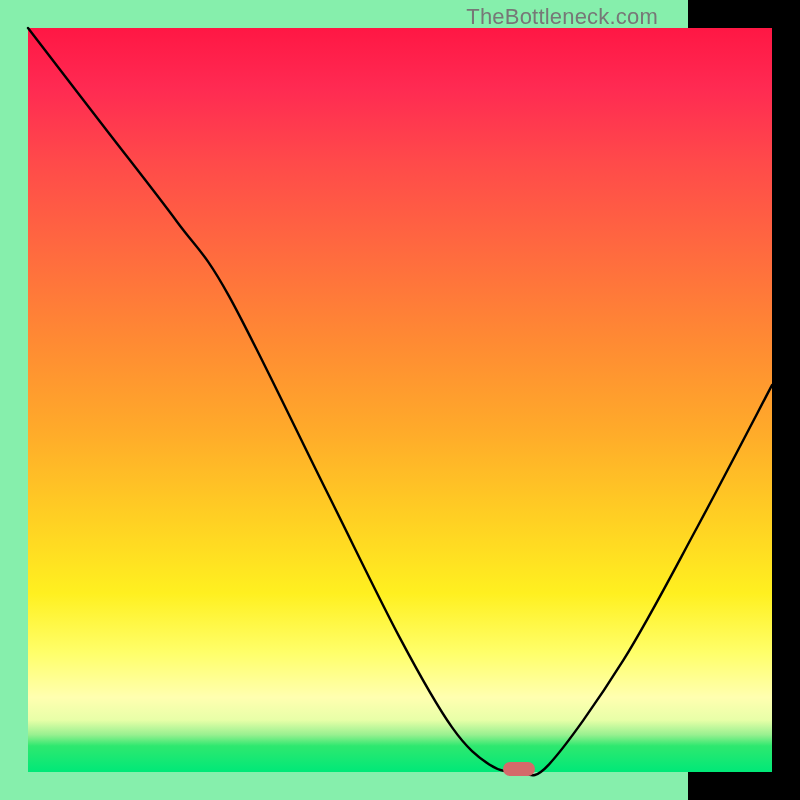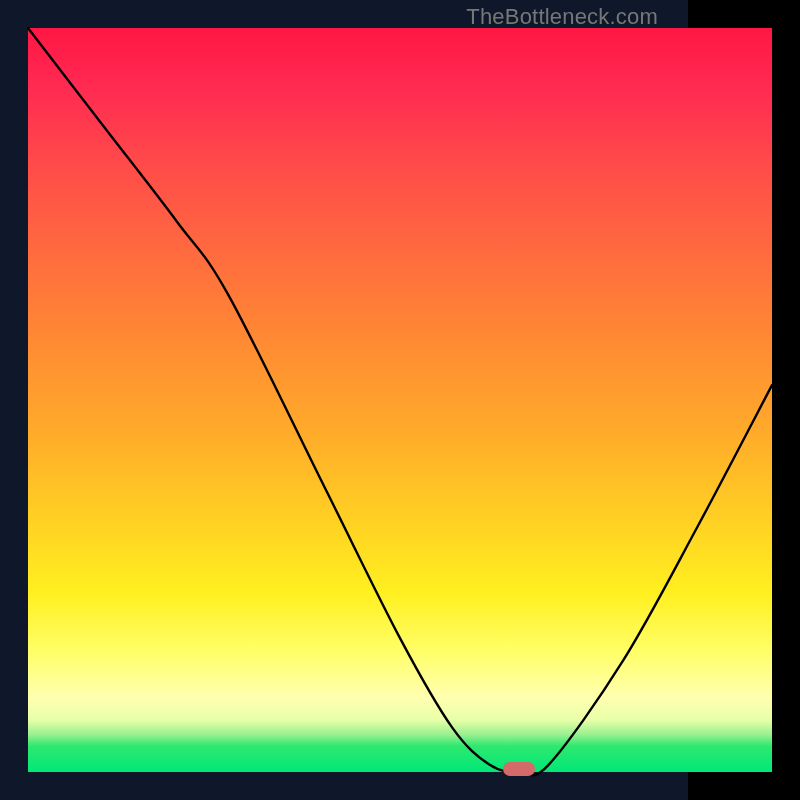--- a/index.html
+++ b/index.html
@@ -10,21 +10,21 @@
     background: #000;
     overflow: hidden;
     font-family: Arial, Helvetica, sans-serif;
   }
   .frame {
     position: absolute;
     top: 0;
     left: 0;
     width: 688px;
     height: 800px;
-    background: #0f172a;
+    background: #86efac;
   }
   .plot-area {
     position: absolute;
     top: 28px;
     left: 28px;
     width: 744px;
     height: 744px;
     
     background: linear-gradient(
       to bottom,

